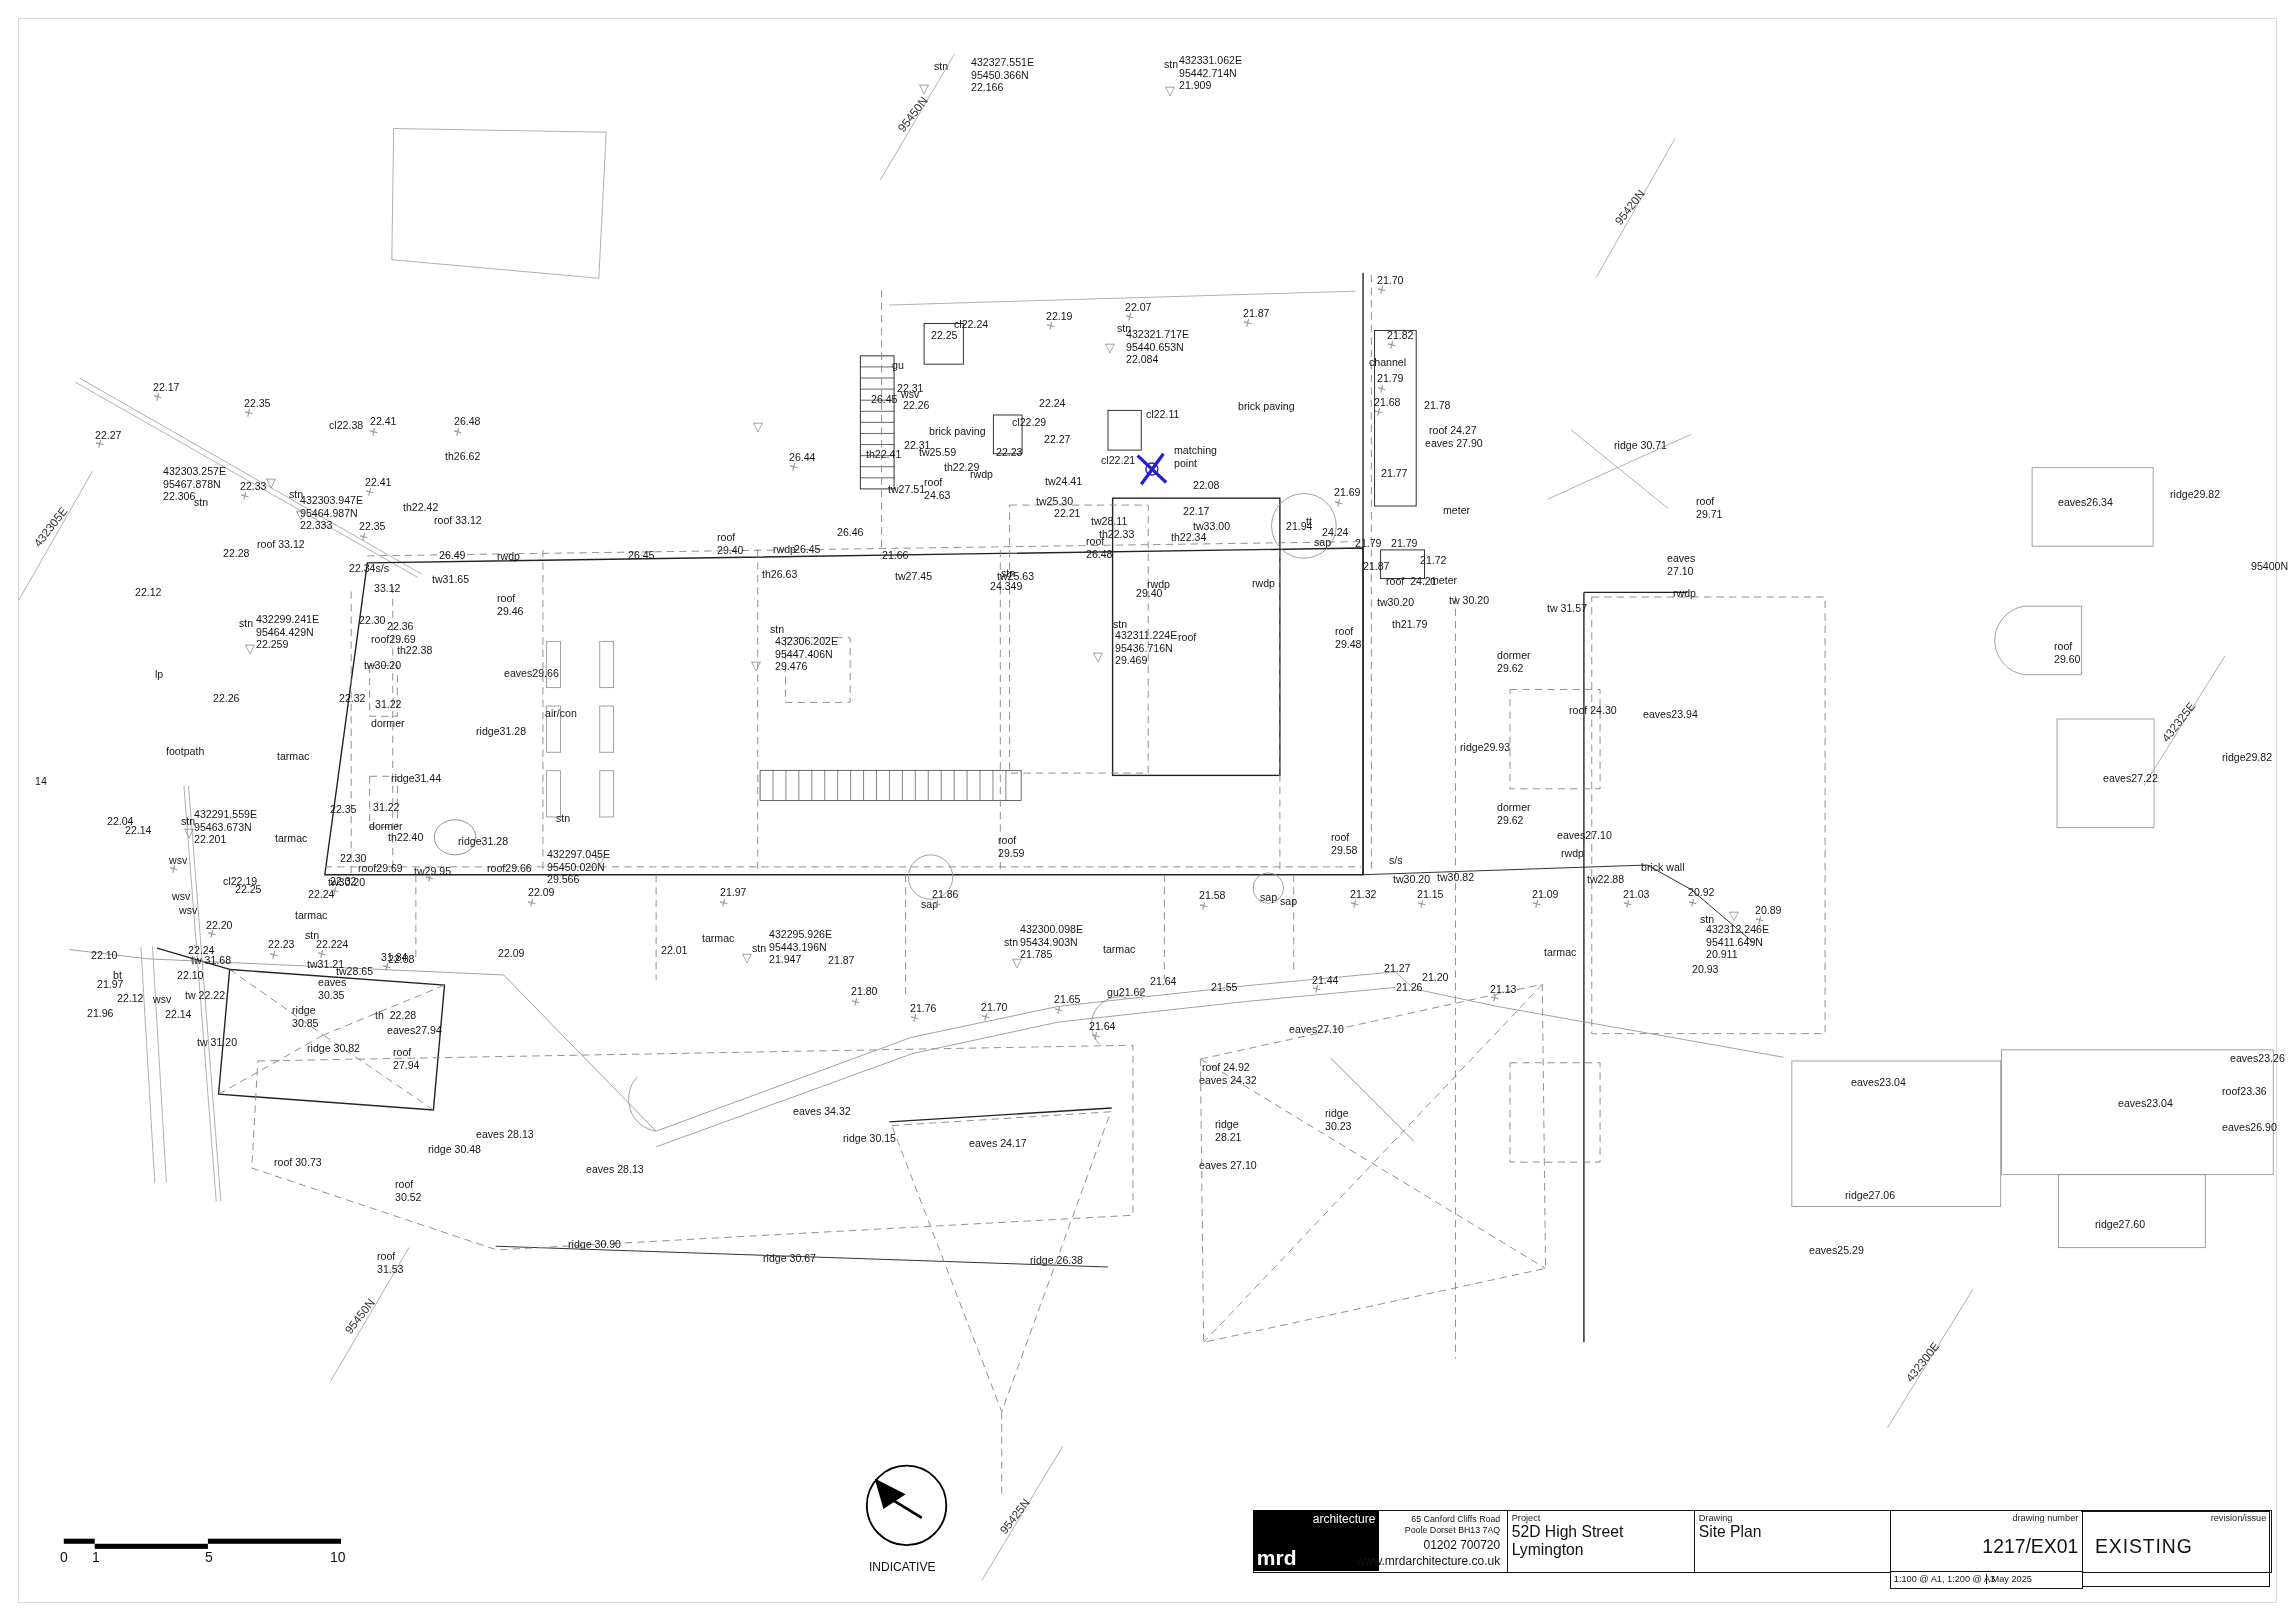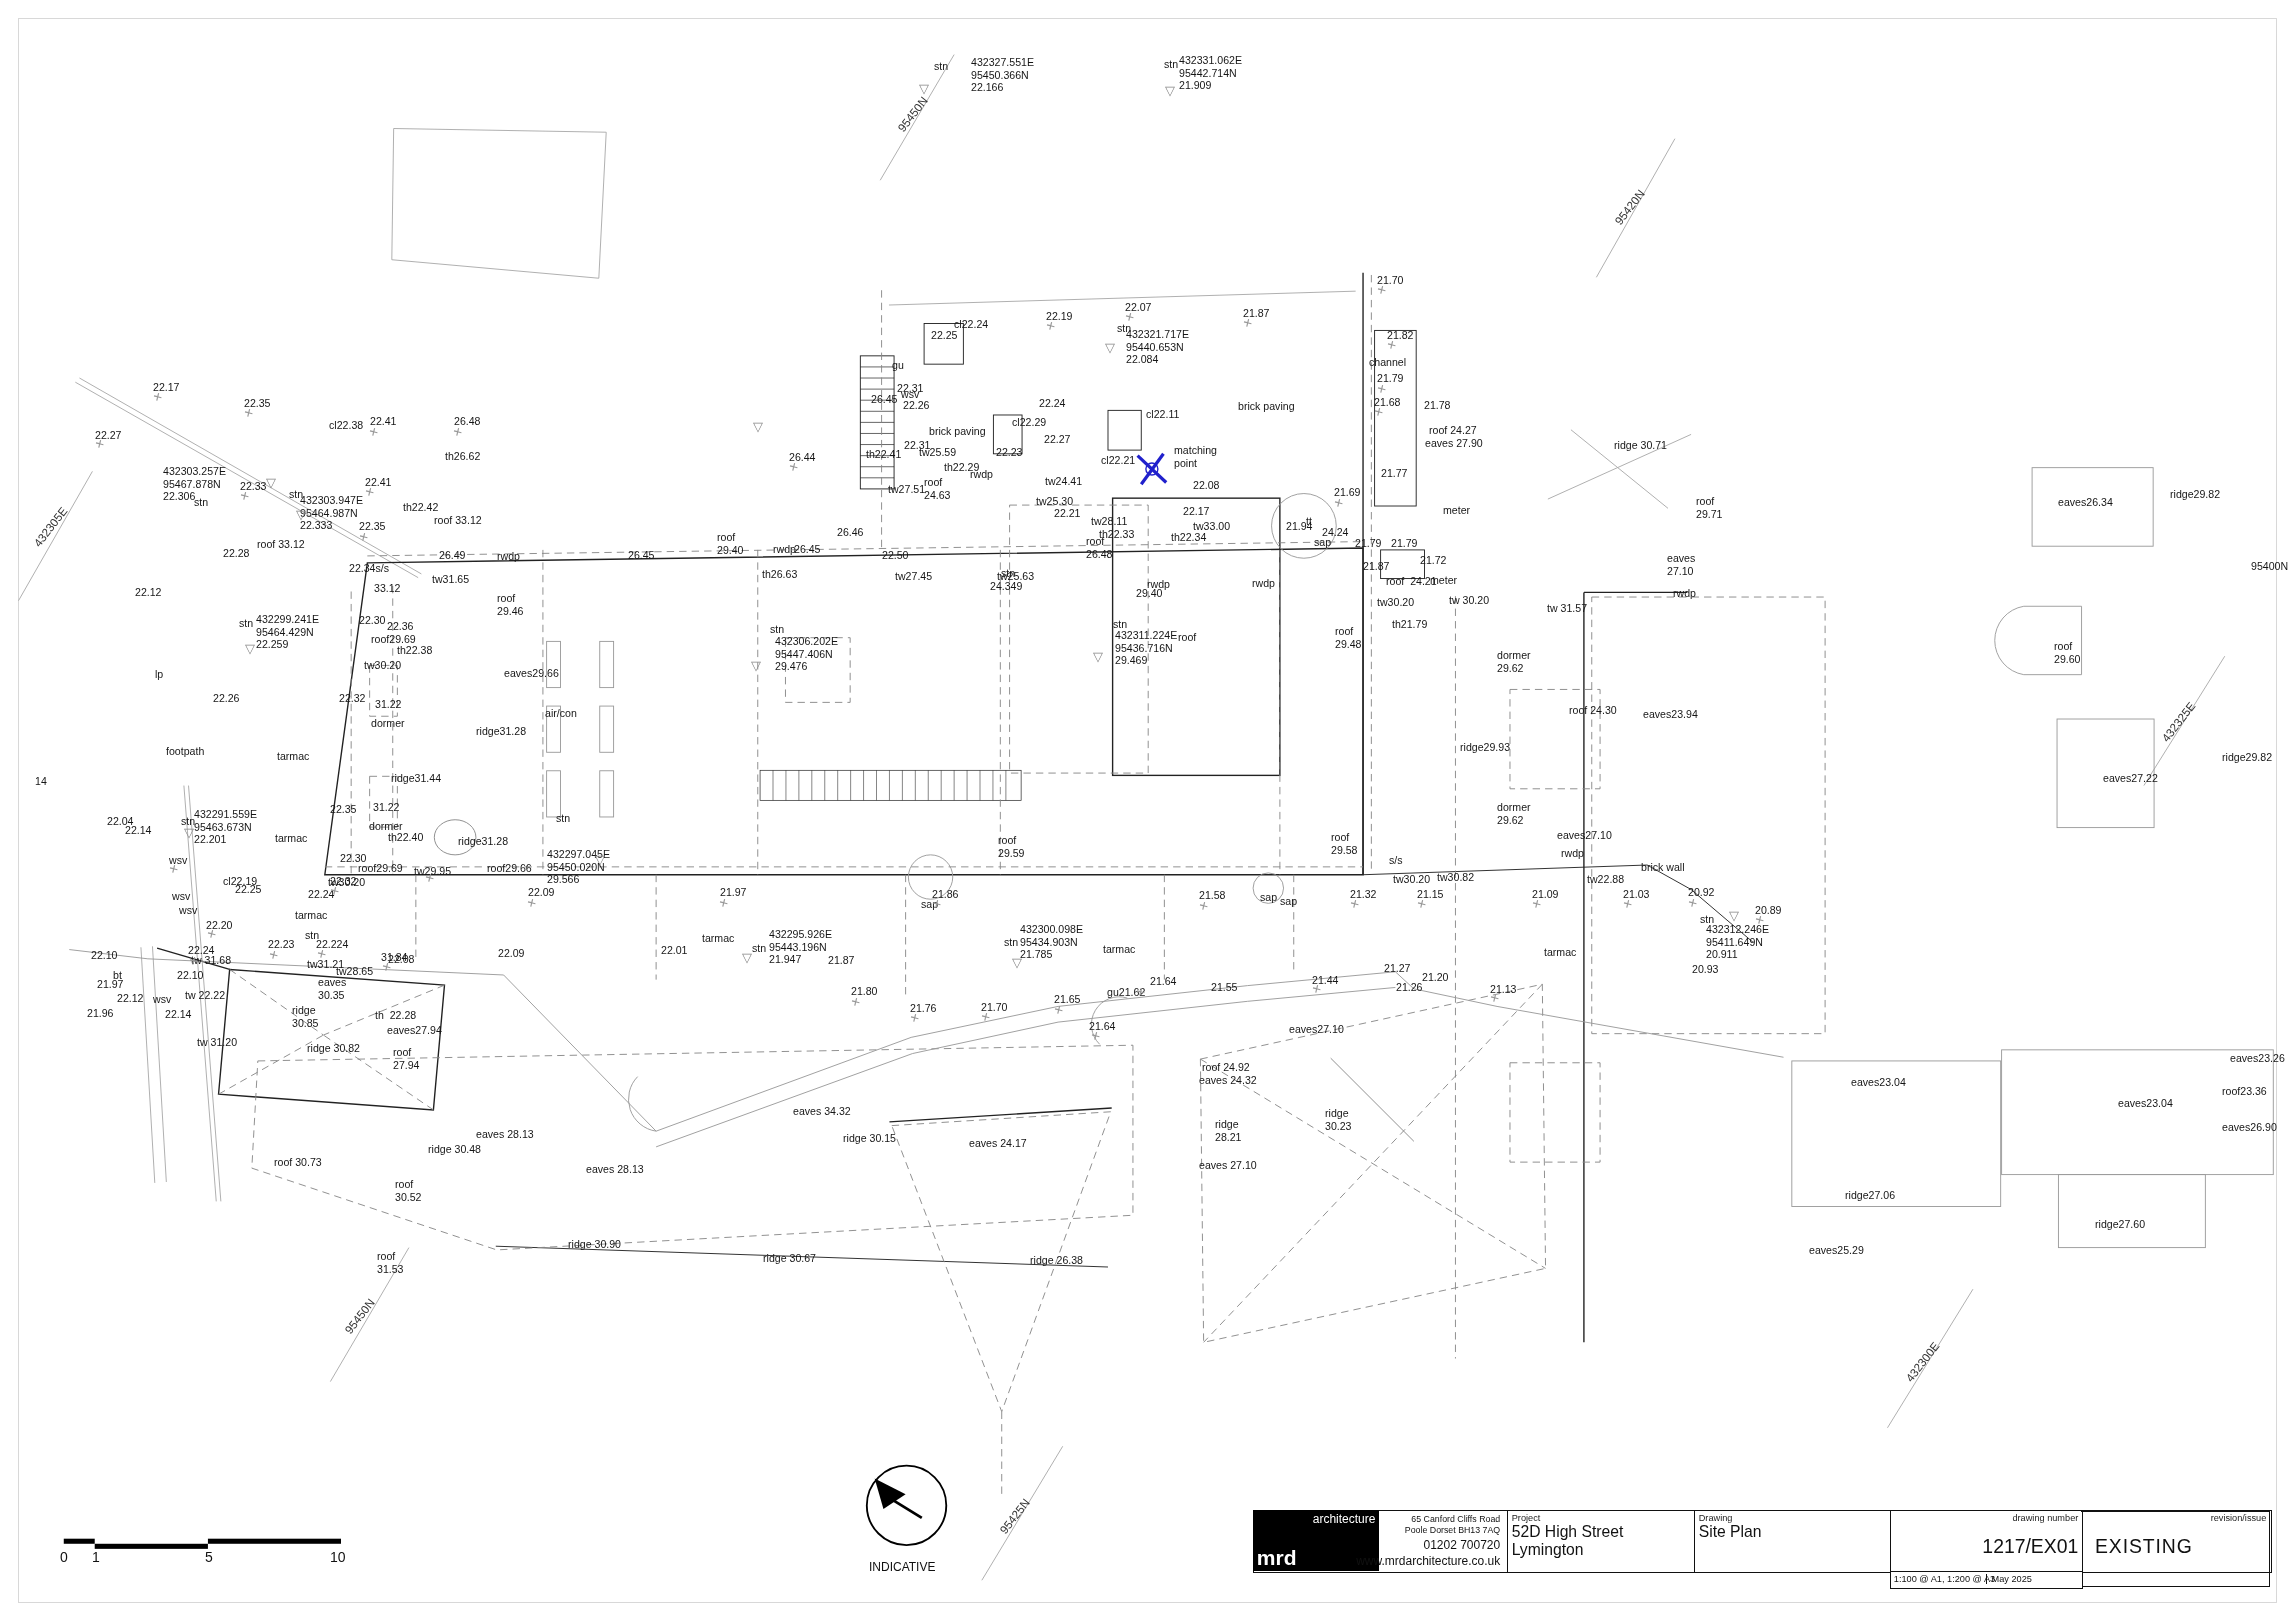--- a/index.html
+++ b/index.html
@@ -256,21 +256,21 @@
       <div class="lbl" style="left: 439px; top: 549px;">26.49</div>
       <div class="lbl" style="left: 432px; top: 573px;">tw31.65</div>
       <div class="lbl" style="left: 497px; top: 550px;">rwdp</div>
       <div class="lbl" style="left: 628px; top: 549px;">26.45</div>
       <div class="lbl" style="left: 717px; top: 531px;">roof
 29.40</div>
       <div class="lbl" style="left: 773px; top: 543px;">rwdp</div>
       <div class="lbl" style="left: 794px; top: 543px;">26.45</div>
       <div class="lbl" style="left: 762px; top: 568px;">th26.63</div>
       <div class="lbl" style="left: 837px; top: 526px;">26.46</div>
-      <div class="lbl" style="left: 882px; top: 549px;">22.50</div>
+      <div class="lbl" style="left: 882px; top: 549px;">21.66</div>
       <div class="lbl" style="left: 895px; top: 570px;">tw27.45</div>
       <div class="lbl" style="left: 965px; top: 570px; padding-left: 32px;">tw25.63</div>
       <div class="lbl" style="left: 1001px; top: 567px;">stn</div>
       <div class="lbl" style="left: 990px; top: 580px;">24.349</div>
       <div class="lbl" style="left: 497px; top: 592px;">roof
 29.46</div>
       <div class="lbl" style="left: 359px; top: 614px;">22.30</div>
       <div class="lbl" style="left: 387px; top: 620px;">22.36</div>
       <div class="lbl" style="left: 371px; top: 633px;">roof29.69</div>
       <div class="lbl" style="left: 397px; top: 644px;">th22.38</div>

